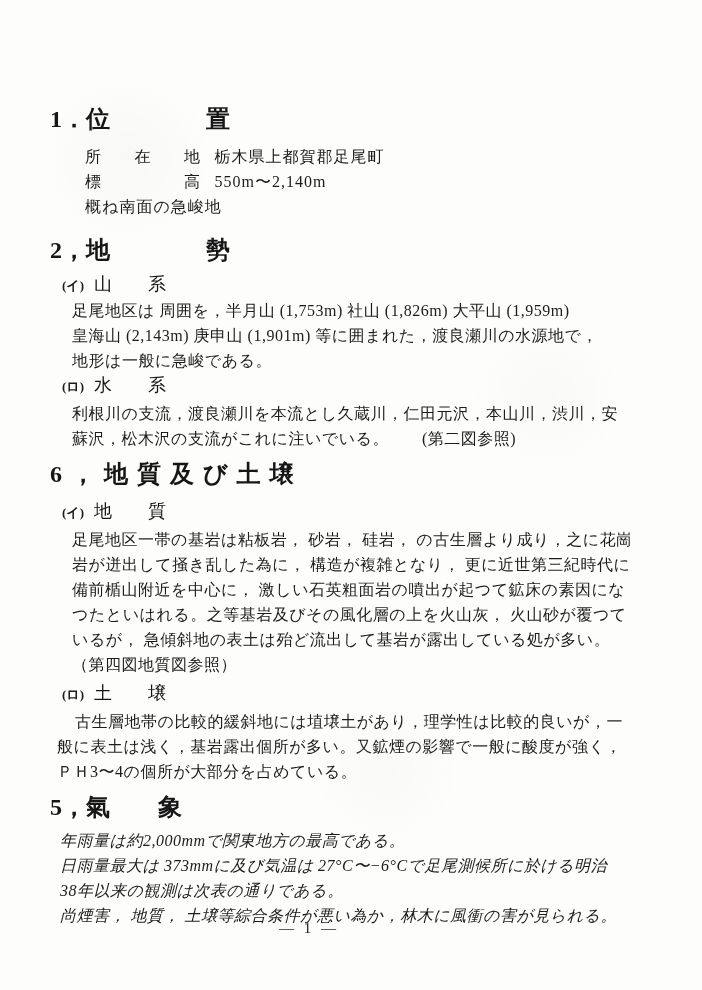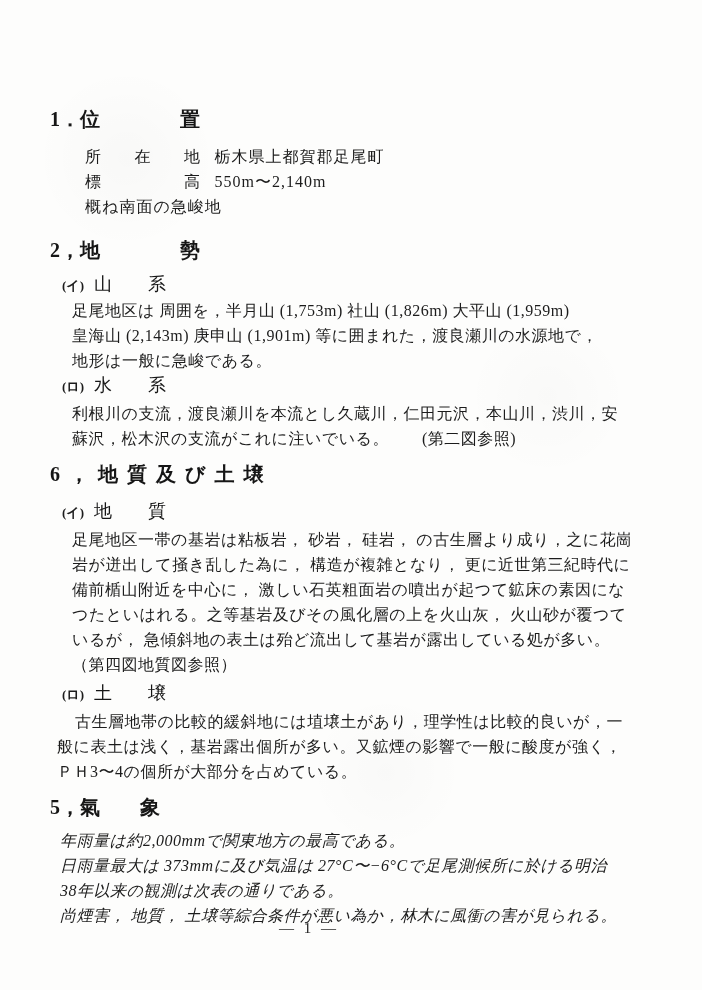--- a/index.html
+++ b/index.html
@@ -9,21 +9,21 @@
     background:#fdfdfc;
     background-image:
       radial-gradient(circle at 18% 16%, rgba(0,0,0,0.018) 0, rgba(0,0,0,0) 9%),
       radial-gradient(circle at 78% 40%, rgba(0,0,0,0.015) 0, rgba(0,0,0,0) 10%),
       radial-gradient(circle at 55% 78%, rgba(0,0,0,0.015) 0, rgba(0,0,0,0) 9%);
     font-family:"Liberation Serif","DejaVu Serif",serif;
     color:#1c1c1c;
     overflow:hidden;
   }
   .h{
-    font-size:20px;font-weight:bold;line-height:26px;
+    font-size:24px;font-weight:bold;line-height:26px;
     white-space:pre;color:#161616;
   }
   .h1{margin:106px 0 0 50px;}
   .h2{margin:18px 0 0 50px;}
   .h3{margin:10px 0 0 50px;letter-spacing:9px;}
   .h4{margin:10px 0 0 50px;}
   .rows{margin:12px 0 0 85px;font-size:16px;}
   .row{display:flex;line-height:25px;}
   .row .lbl{white-space:pre;letter-spacing:0.5px;}
   .row .val{margin-left:14px;letter-spacing:1px;white-space:pre;}

